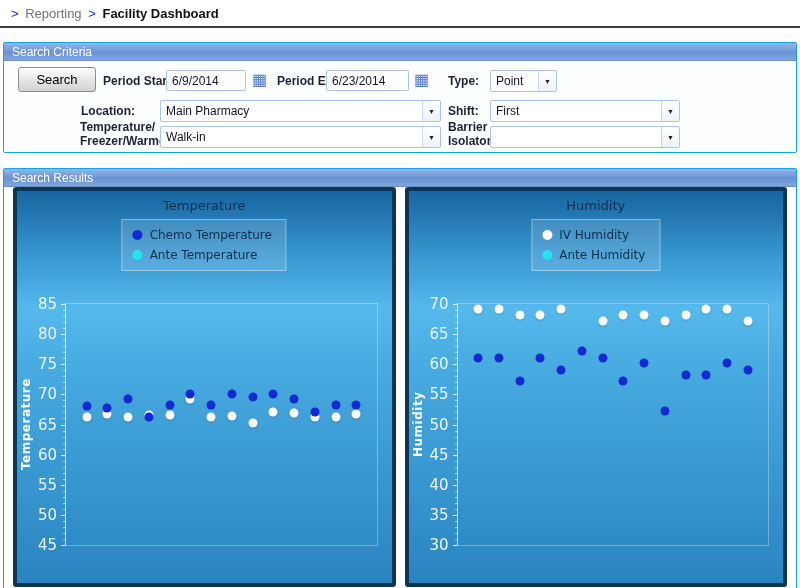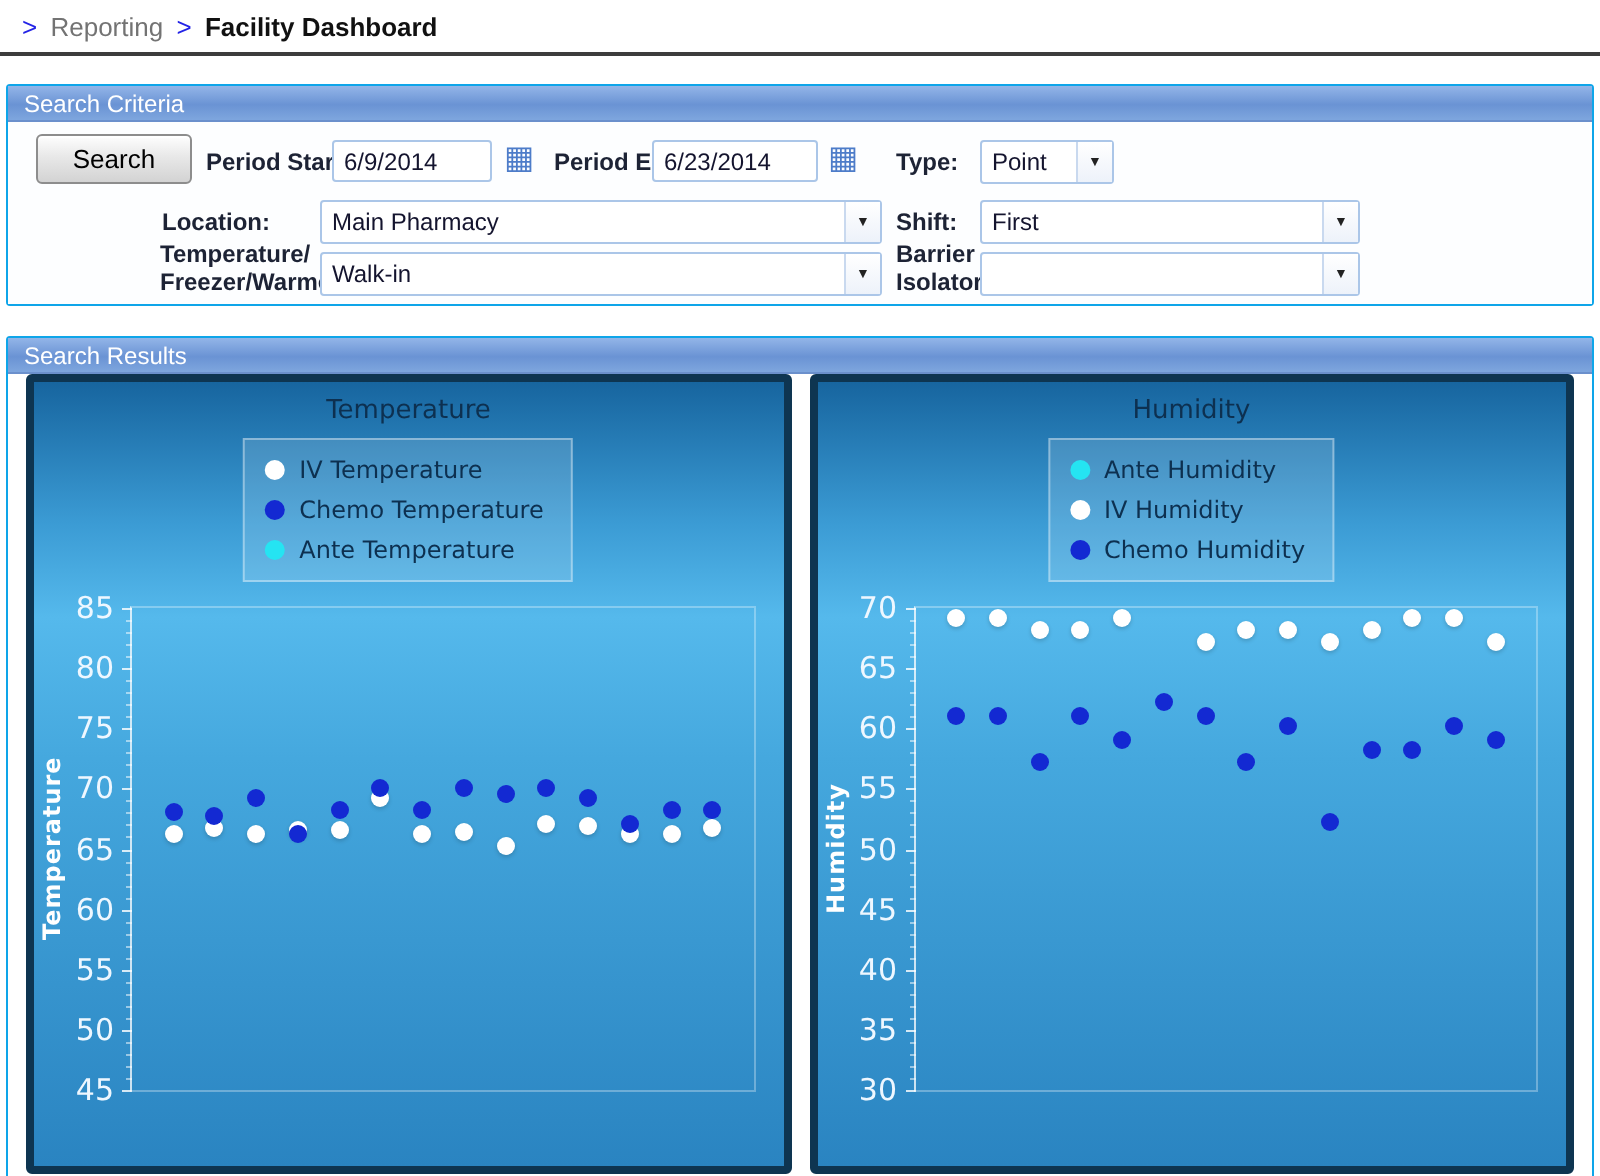--- a/index.html
+++ b/index.html
@@ -127,24 +127,20 @@
   </div>
 </div>
 
 <div class="panel" id="results-panel">
   <div class="panel-header">Search Results</div>
   <div class="charts-row">
 
     <div class="chart">
       <div class="chart-title">Temperature</div>
       <div class="legend">
-          <div class="legend-row">
-            <span class="legend-dot" style="background: rgb(255, 255, 255);"></span>
-            <span>IV Temperature</span>
-          </div>
           <div class="legend-row">
             <span class="legend-dot" style="background: rgb(19, 41, 210);"></span>
             <span>Chemo Temperature</span>
           </div>
           <div class="legend-row">
             <span class="legend-dot" style="background: rgb(37, 228, 242);"></span>
             <span>Ante Temperature</span>
           </div>
         </div>
       <div class="plot">
@@ -227,30 +223,26 @@
           <div class="dot" style="background: rgb(19, 41, 210); left: 248.8px; top: 107.847px;"></div>
           <div class="dot" style="background: rgb(19, 41, 210); left: 269.533px; top: 100.618px;"></div>
           <div class="dot" style="background: rgb(19, 41, 210); left: 290.267px; top: 101.22px;"></div>
         </div>
     </div>
 
     <div class="chart">
       <div class="chart-title">Humidity</div>
       <div class="legend">
           <div class="legend-row">
-            <span class="legend-dot" style="background: rgb(37, 228, 242);"></span>
-            <span>Ante Humidity</span>
-          </div>
-          <div class="legend-row">
             <span class="legend-dot" style="background: rgb(255, 255, 255);"></span>
             <span>IV Humidity</span>
           </div>
           <div class="legend-row">
-            <span class="legend-dot" style="background: rgb(19, 41, 210);"></span>
-            <span>Chemo Humidity</span>
+            <span class="legend-dot" style="background: rgb(37, 228, 242);"></span>
+            <span>Ante Humidity</span>
           </div>
         </div>
       <div class="plot">
         <div class="ytitle">Humidity</div>
       <div class="tick-major" style="top: 241px;"></div>
           <div class="ytick" style="top: 241px;">30</div>
           <div class="tick-minor" style="top: 234.975px;"></div>
           <div class="tick-minor" style="top: 228.95px;"></div>
           <div class="tick-minor" style="top: 222.925px;"></div>
           <div class="tick-minor" style="top: 216.9px;"></div>

